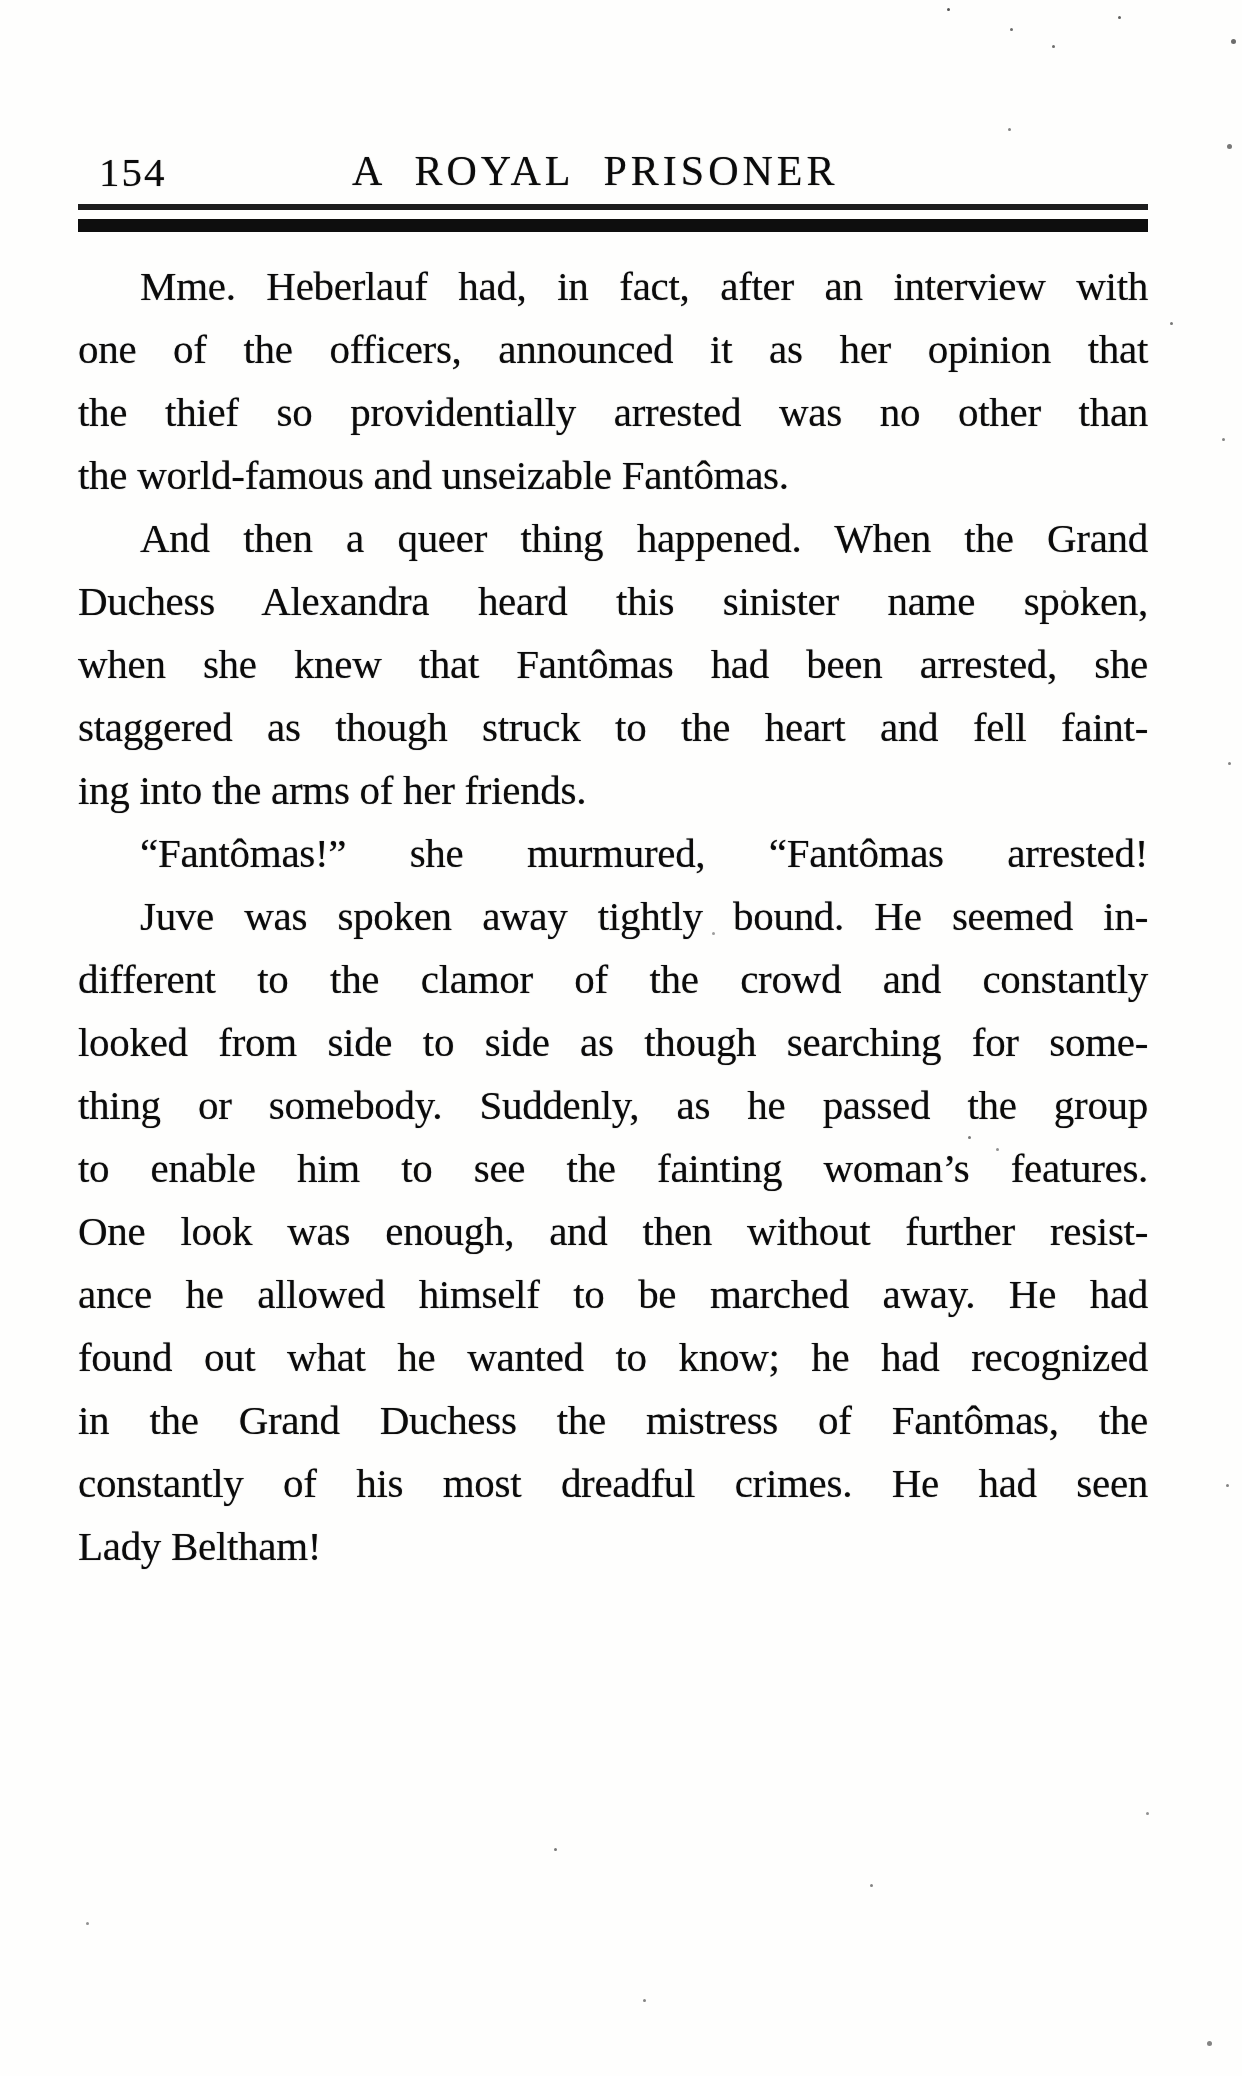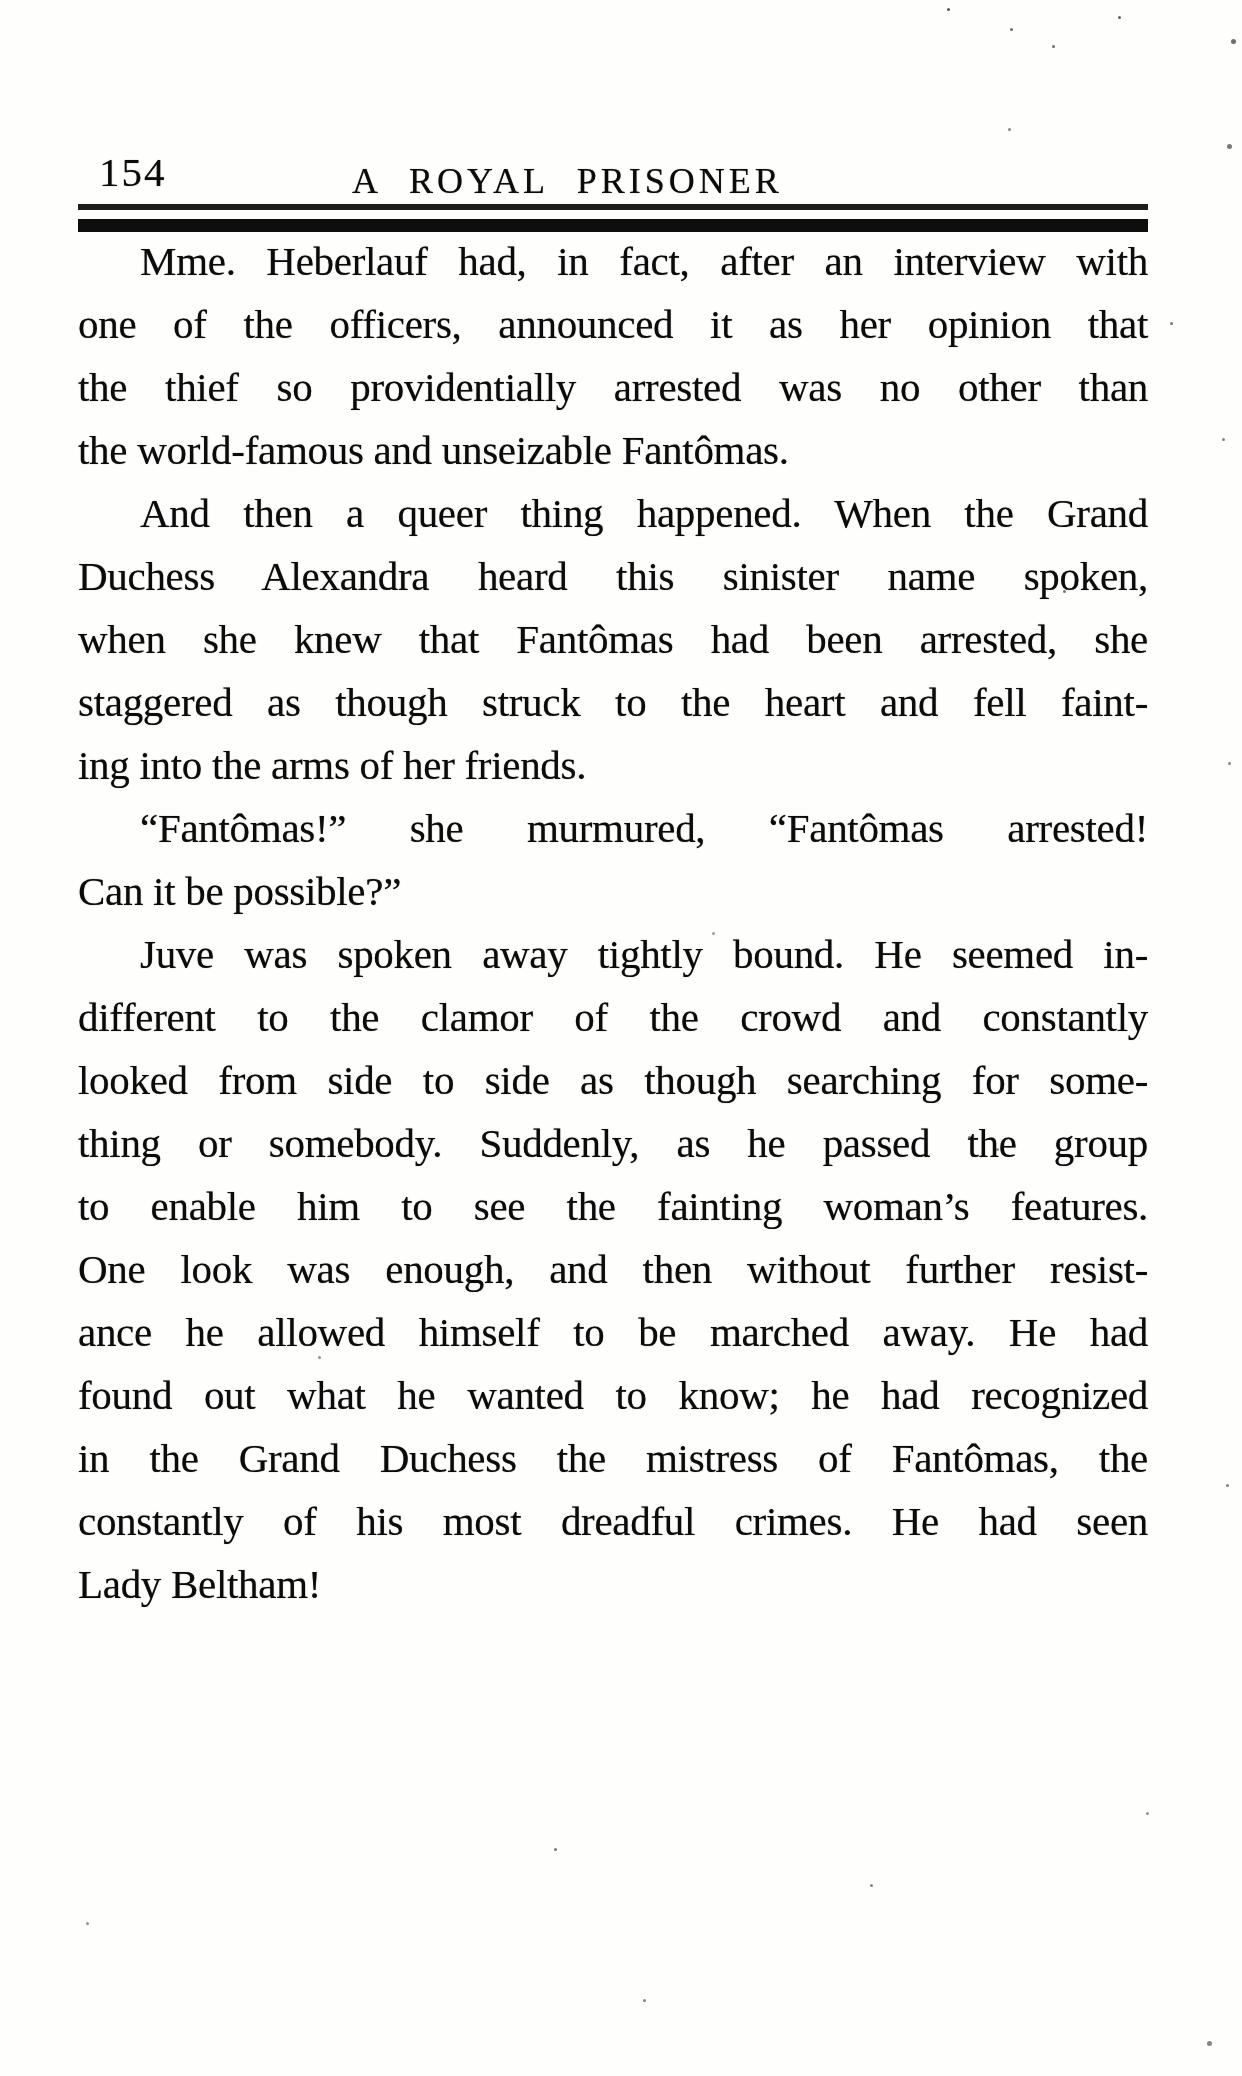--- a/index.html
+++ b/index.html
@@ -12,29 +12,29 @@
     color:#0b0b0b;
     overflow:hidden;
     text-shadow:0 0 1px rgba(0,0,0,.55);
   }
   .running-head{position:absolute;top:0;left:0;width:100%;}
   .folio{
     position:absolute;left:99px;top:148px;
     font-size:41px;letter-spacing:2px;
   }
   .head-title{
-    position:absolute;left:352px;top:160px;
-    font-size:36px;letter-spacing:4px;word-spacing:16px;
+    position:absolute;left:352px;top:147px;
+    font-size:42px;letter-spacing:4px;word-spacing:16px;
     white-space:nowrap;
   }
   .rule{position:absolute;left:78px;width:1070px;background:#141414;}
   .rule-thin{top:204px;height:6px;background:#1d1d1d;}
   .rule-thick{top:219px;height:13px;background:#0e0e0e;}
   .body-text{
-    position:absolute;top:230px;left:78px;width:1070px;
+    position:absolute;top:255px;left:78px;width:1070px;
     font-size:41px;letter-spacing:-0.3px;
   }
   .line{
     height:63px;line-height:63px;
     text-align:justify;
     -moz-text-align-last:justify;
     text-align-last:justify;
     white-space:normal;
     overflow:visible;
   }
@@ -90,21 +90,20 @@
     <div class="line">the thief so providentially arrested was no other than</div>
     <div class="line last">the world-famous and unseizable Fantômas.</div>
 
     <div class="line first">And then a queer thing happened. When the Grand</div>
     <div class="line">Duchess Alexandra heard this sinister name spoken,</div>
     <div class="line">when she knew that Fantômas had been arrested, she</div>
     <div class="line">staggered as though struck to the heart and fell faint-</div>
     <div class="line last">ing into the arms of her friends.</div>
 
     <div class="line first">“Fantômas!” she murmured, “Fantômas arrested!</div>
-    <div class="line last">Can it be possible?”</div>
 
     <div class="line first">Juve was spoken away tightly bound. He seemed in-</div>
     <div class="line">different to the clamor of the crowd and constantly</div>
     <div class="line">looked from side to side as though searching for some-</div>
     <div class="line">thing or somebody. Suddenly, as he passed the group</div>
     <div class="line">to enable him to see the fainting woman’s features.</div>
     <div class="line">One look was enough, and then without further resist-</div>
     <div class="line">ance he allowed himself to be marched away. He had</div>
     <div class="line">found out what he wanted to know; he had recognized</div>
     <div class="line">in the Grand Duchess the mistress of Fantômas, the</div>

